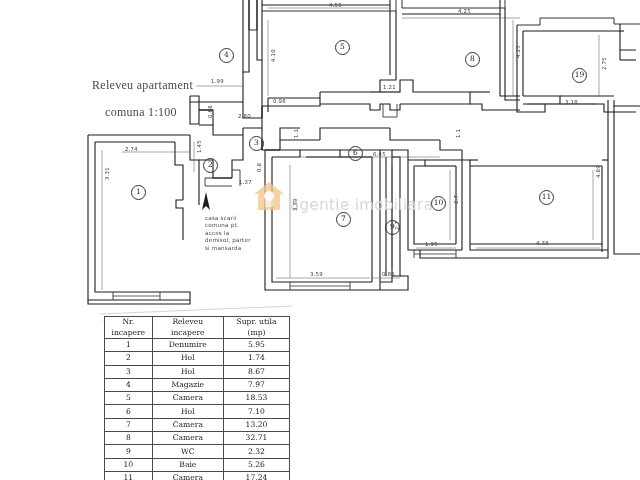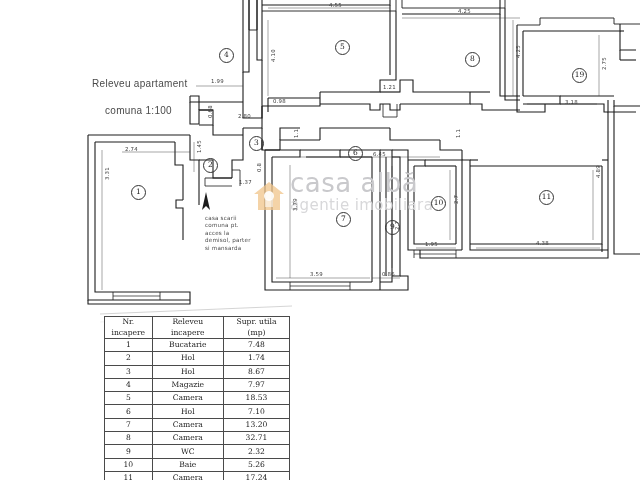--- a/index.html
+++ b/index.html
@@ -67,22 +67,22 @@
     white-space: nowrap;
   }
   
   .plan-text {
     position: absolute;
     color: #2b2b2b;
     white-space: nowrap;
     z-index: 6;
   }
   .title-text {
-    font-family: Liberation Sans, sans-serif;
-    font-size: 10px;
+    font-family: Liberation Serif, serif;
+    font-size: 12px;
     letter-spacing: 0.3px;
     color: #4a4a4a;
   }
   .note-block {
     position: absolute;
     left: 205px;
     top: 215px;
     width: 46px;
     font-family: "DejaVu Sans", sans-serif;
     font-size: 5.6px;
@@ -317,21 +317,20 @@
       <path d="M206,192 L210,210 L206,206 L202,210 Z" fill="#1d1d1d" stroke="none"></path>
     </g>
   </svg>
 
   <div id="watermark">
     <svg class="wm-logo" viewBox="0 0 34 34">
       <path d="M17 3 L32 15 L28 15 L28 31 L6 31 L6 15 L2 15 Z" fill="#f0c48a" opacity="0.75"></path>
       <path d="M17 12 a5 5 0 1 0 0.01 0 Z" fill="#ffffff" opacity="0.9"></path>
       <path d="M13 20 h8 v8 h-8 Z" fill="#ffffff" opacity="0.55"></path>
     </svg>
-    <div class="wm-text">casa albă</div>
     <div class="wm-sub">agentie imobiliara</div>
   </div>
 
   <div class="plan-text title-text" style="left:92px; top:78px;">Releveu apartament</div>
   <div class="plan-text title-text" style="left:105px; top:105px;">comuna 1:100</div>
 
   <div class="note-block">casa scarii comuna pt. acces la demisol, parter si mansarda</div>
 
   <div id="room-numbers">
       <div class="room-num" style="left: 131px; top: 185px;">1</div>
@@ -391,22 +390,22 @@
         </th>
         <th class="c-area th-two">
           <span>Supr. utila</span>
           <span>(mp)</span>
         </th>
       </tr>
     </thead>
     <tbody id="room-table-body">
         <tr>
           <td class="c-nr">1</td>
-          <td class="c-name">Bucatarie</td>
-          <td class="c-area">7.48</td>
+          <td class="c-name">Denumire</td>
+          <td class="c-area">5.95</td>
         </tr>
         <tr>
           <td class="c-nr">2</td>
           <td class="c-name">Hol</td>
           <td class="c-area">1.74</td>
         </tr>
         <tr>
           <td class="c-nr">3</td>
           <td class="c-name">Hol</td>
           <td class="c-area">8.67</td>

